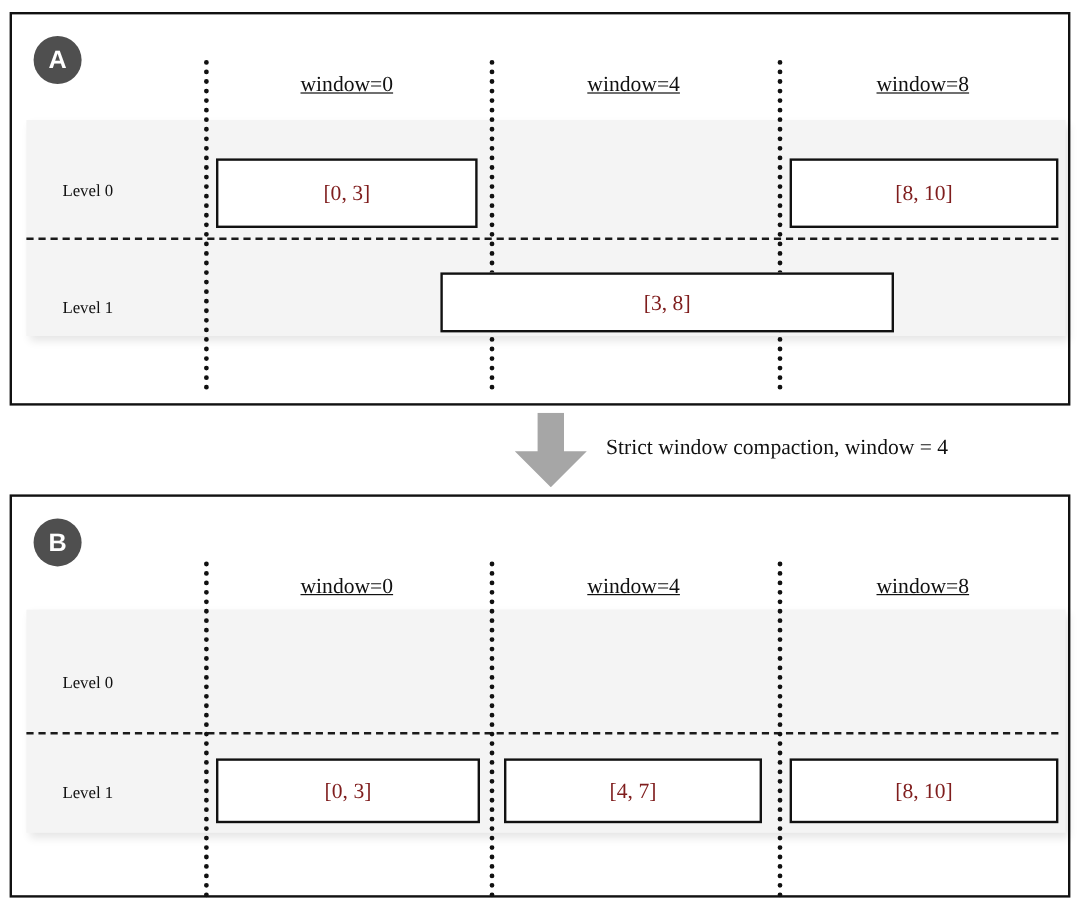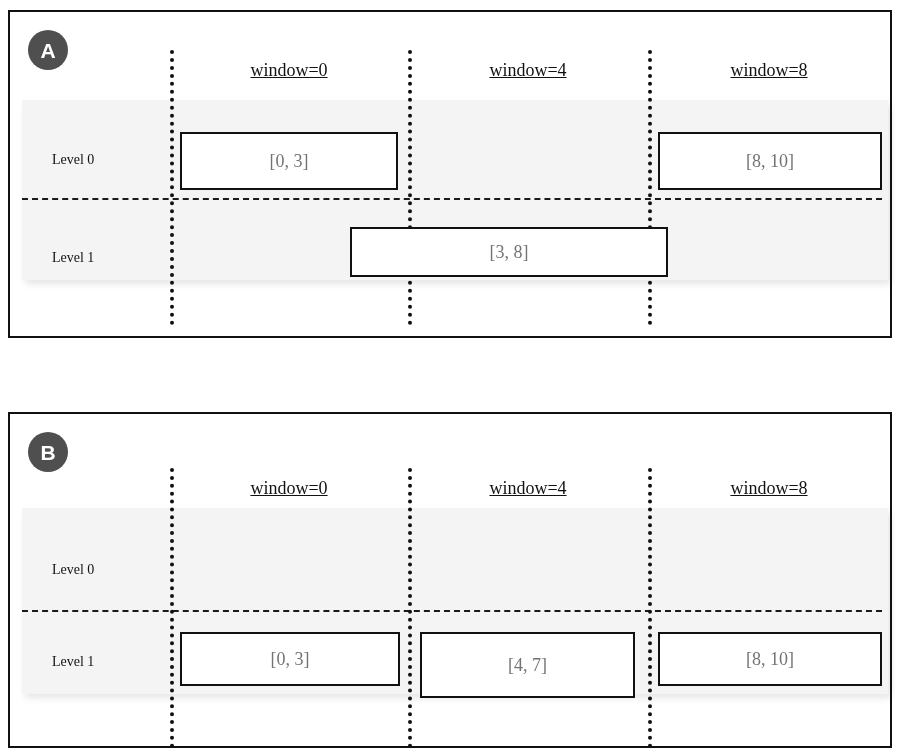--- a/index.html
+++ b/index.html
@@ -97,21 +97,21 @@
   
   .run-box {
     position: absolute;
     box-sizing: border-box;
     border: 2.5px solid #111111;
     background: #ffffff;
     display: flex;
     align-items: center;
     justify-content: center;
     font-size: 18px;
-    color: #737373;
+    color: #7f1d1d;
   }
 
   
   #transition {
     position: absolute;
     left: 0;
     top: 338px;
     width: 906px;
     height: 74px;
   }
@@ -144,37 +144,43 @@
         <div class="window-sep" style="left: 160px;"></div>
         <div class="window-sep" style="left: 398px;"></div>
         <div class="window-sep" style="left: 638px;"></div>
         <div class="window-label" style="left: 160px; width: 238px;">window=0</div>
         <div class="window-label" style="left: 398px; width: 240px;">window=4</div>
         <div class="window-label" style="left: 638px; width: 242px;">window=8</div>
         <div class="level-label" style="left: 42px; top: 140px;">Level 0</div>
         <div class="run-box" style="left: 170px; top: 120px; width: 218px; height: 58px;">[0, 3]</div>
         <div class="run-box" style="left: 648px; top: 120px; width: 224px; height: 58px;">[8, 10]</div>
         <div class="level-label" style="left: 42px; top: 238px;">Level 1</div>
-        <div class="run-box" style="left: 340px; top: 215px; width: 318px; height: 50px;">[3, 8]</div>
+        <div class="run-box" style="left: 357px; top: 215px; width: 378px; height: 50px;">[3, 8]</div>
       </div>
   </div>
 
+  <div id="transition">
+    <svg id="arrow-down" viewBox="0 0 64 62">
+      <polygon points="21,0 43,0 43,32 62,32 32,62 2,32 21,32" fill="#a6a6a6"></polygon>
+    </svg>
+    <div id="transition-caption">Strict window compaction, window = 4</div>
+  </div>
 
   <div class="panel" id="panel-b">
     <div class="badge">B</div>
     <div class="band"></div>
     <div class="level-divider"></div>
     <div class="content" id="panel-b-content">
         <div class="window-sep" style="left: 160px;"></div>
         <div class="window-sep" style="left: 398px;"></div>
         <div class="window-sep" style="left: 638px;"></div>
         <div class="window-label" style="left: 160px; width: 238px;">window=0</div>
         <div class="window-label" style="left: 398px; width: 240px;">window=4</div>
         <div class="window-label" style="left: 638px; width: 242px;">window=8</div>
         <div class="level-label" style="left: 42px; top: 148px;">Level 0</div>
         <div class="level-label" style="left: 42px; top: 240px;">Level 1</div>
         <div class="run-box" style="left: 170px; top: 218px; width: 220px; height: 54px;">[0, 3]</div>
-        <div class="run-box" style="left: 410px; top: 218px; width: 215px; height: 66px; text-align: center;">[4, 7]</div>
+        <div class="run-box" style="left: 410px; top: 218px; width: 215px; height: 54px; text-align: center;">[4, 7]</div>
         <div class="run-box" style="left: 648px; top: 218px; width: 224px; height: 54px;">[8, 10]</div>
       </div>
   </div>
 
 </div>
 
 </body></html>

